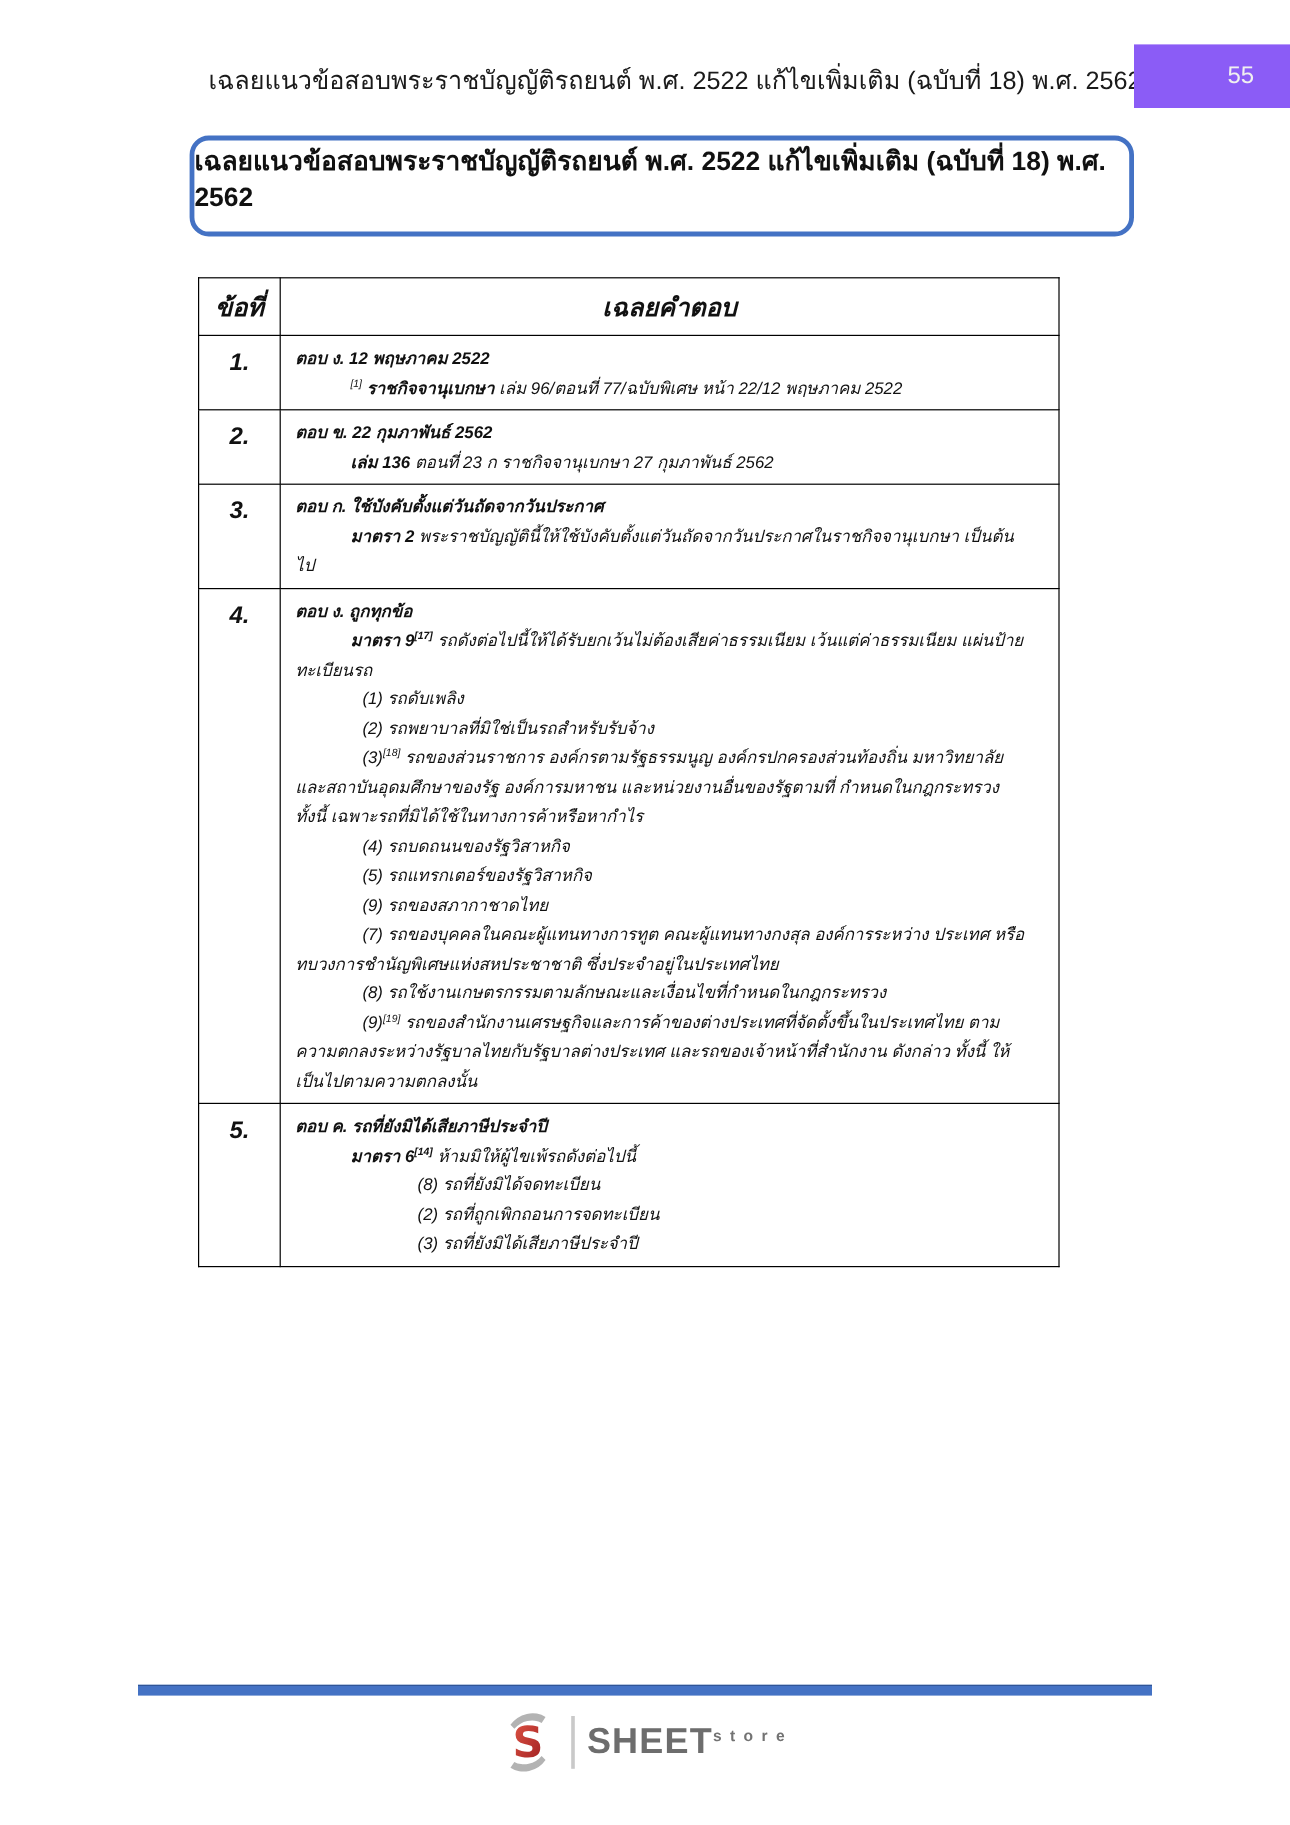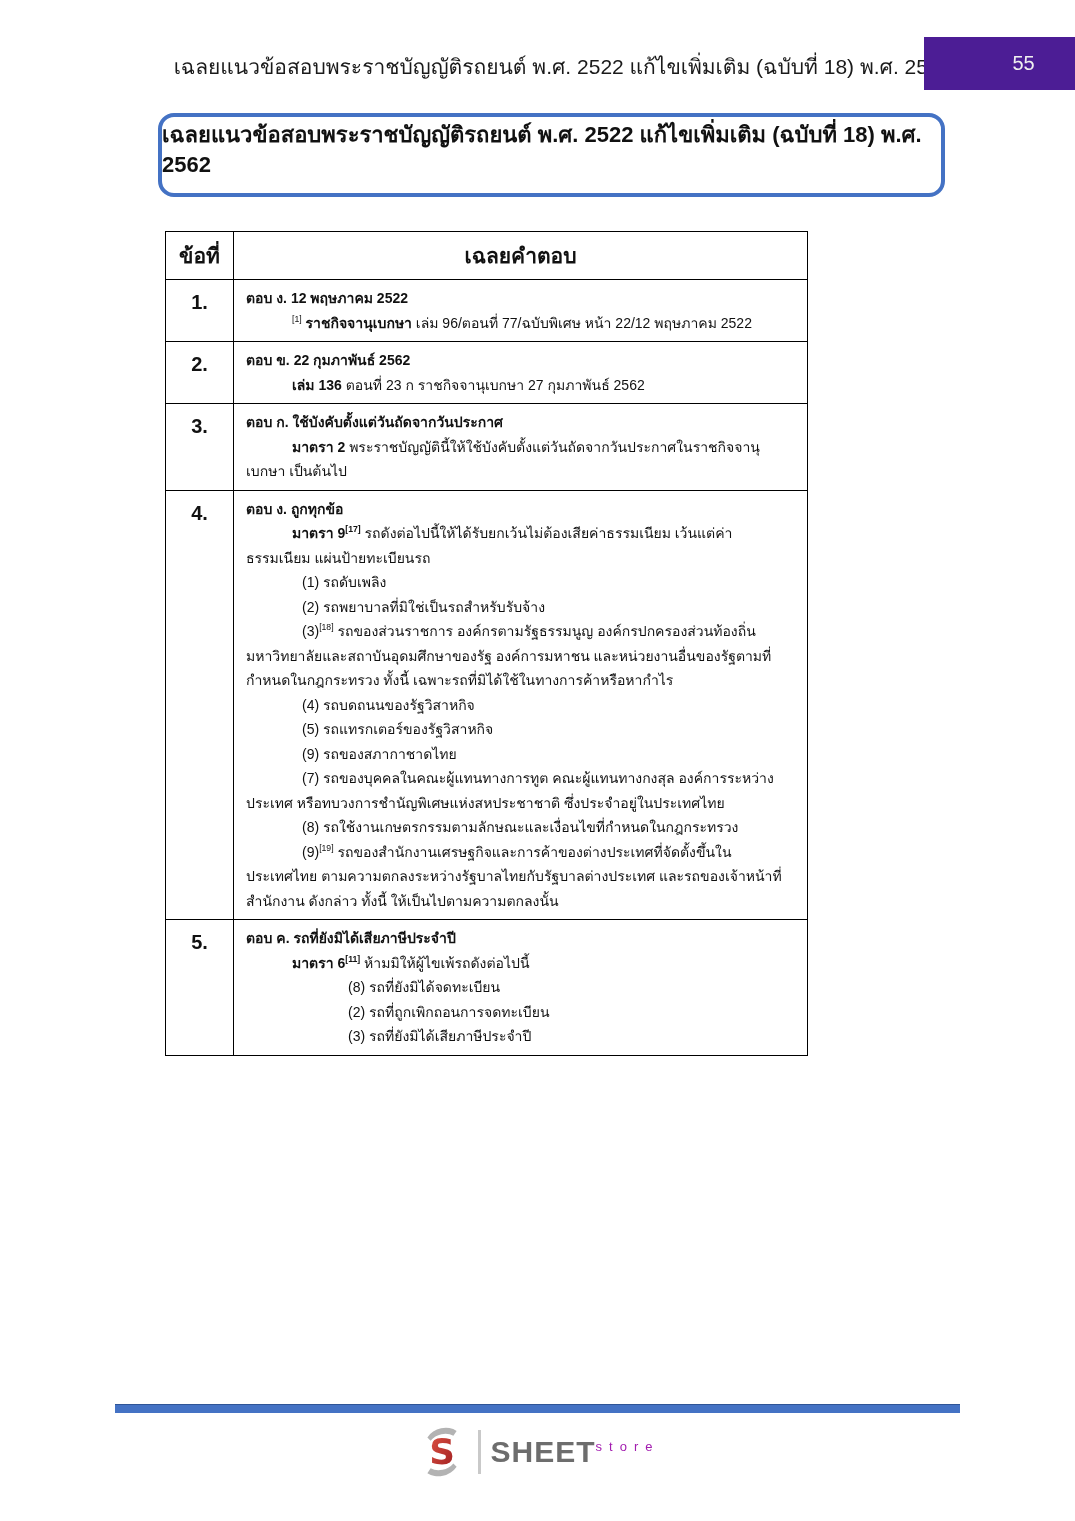--- a/index.html
+++ b/index.html
@@ -21,23 +21,23 @@
     margin: 50px 0 0 165px;
     width: 795px;
     text-align: center;
     font-size: 21px;
     color: #1a1a1a;
   }
   .page-num-box {
     position: absolute;
     top: 37px;
     right: 0;
-    width: 151px;
+    width: 130px;
     height: 53px;
-    background: #4c1d95;
+    background: #8b5cf6;
     color: #f0f0f0;
     font-size: 20px;
     display: flex;
     align-items: center;
     justify-content: center;
     padding-left: 48px;
     box-sizing: border-box;
   }
   
   .title-box {
@@ -51,23 +51,24 @@
     align-items: center;
     justify-content: center;
     padding-bottom: 16px;
     font-weight: 700;
     font-size: 22px;
     color: #111111;
   }
   
   table.answers {
     margin: 34px 0 0 165px;
-    width: 643px;
+    width: 718px;
     border-collapse: collapse;
     table-layout: fixed;
+    font-style: italic;
   }
   table.answers th, table.answers td {
     border: 1.5px solid #000000;
     box-sizing: border-box;
   }
   table.answers th {
     font-size: 21px;
     font-weight: 700;
     text-align: center;
     padding: 7px 4px;
@@ -128,23 +129,24 @@
   .brand-name {
     font-weight: 700;
     font-size: 30px;
     letter-spacing: 1px;
     color: #6d6d6d;
     line-height: 1;
   }
   .brand-sub {
     font-size: 13px;
     letter-spacing: 7px;
-    color: #a21caf;
+    color: #737373;
     margin-top: 3px;
     line-height: 1;
+    font-weight: bold;
   }
 </style>
 </head>
 <body>
 
 <div class="page">
 
   <div class="top-header">เฉลยแนวข้อสอบพระราชบัญญัติรถยนต์ พ.ศ. 2522  แก้ไขเพิ่มเติม (ฉบับที่ 18) พ.ศ. 2562</div>
 
   <div class="page-num-box">
@@ -197,21 +199,21 @@
             <p class="p item"><span>(9) รถของสภากาชาดไทย</span></p>
             <p class="p item"><span>(7) รถของบุคคลในคณะผู้แทนทางการทูต คณะผู้แทนทางกงสุล องค์การระหว่าง ประเทศ หรือทบวงการชำนัญพิเศษแห่งสหประชาชาติ ซึ่งประจำอยู่ในประเทศไทย</span></p>
             <p class="p item"><span>(8) รถใช้งานเกษตรกรรมตามลักษณะและเงื่อนไขที่กำหนดในกฎกระทรวง</span></p>
             <p class="p item"><span>(9)</span><sup>[19]</sup><span> รถของสำนักงานเศรษฐกิจและการค้าของต่างประเทศที่จัดตั้งขึ้นในประเทศไทย ตามความตกลงระหว่างรัฐบาลไทยกับรัฐบาลต่างประเทศ และรถของเจ้าหน้าที่สำนักงาน ดังกล่าว  ทั้งนี้ ให้เป็นไปตามความตกลงนั้น</span></p>
           </td>
         </tr>
         <tr>
           <td class="col-no">5.</td>
           <td class="col-ans">
             <p class="p answer"><b>ตอบ ค. รถที่ยังมิได้เสียภาษีประจำปี</b></p>
-            <p class="p indent"><b>มาตรา 6</b><sup style="font-weight: 700;">[11]</sup><span>  ห้ามมิให้ผู้ไขเพ้รถดังต่อไปนี้</span></p>
+            <p class="p indent"><b>มาตรา 6</b><sup style="font-weight: 700;">[14]</sup><span>  ห้ามมิให้ผู้ไขเพ้รถดังต่อไปนี้</span></p>
             <p class="p item2"><span>(8) รถที่ยังมิได้จดทะเบียน</span></p>
             <p class="p item2"><span>(2) รถที่ถูกเพิกถอนการจดทะเบียน</span></p>
             <p class="p item2"><span>(3) รถที่ยังมิได้เสียภาษีประจำปี</span></p>
           </td>
         </tr>
       </tbody>
   </table>
 
   <div class="footer-line"></div>
 

